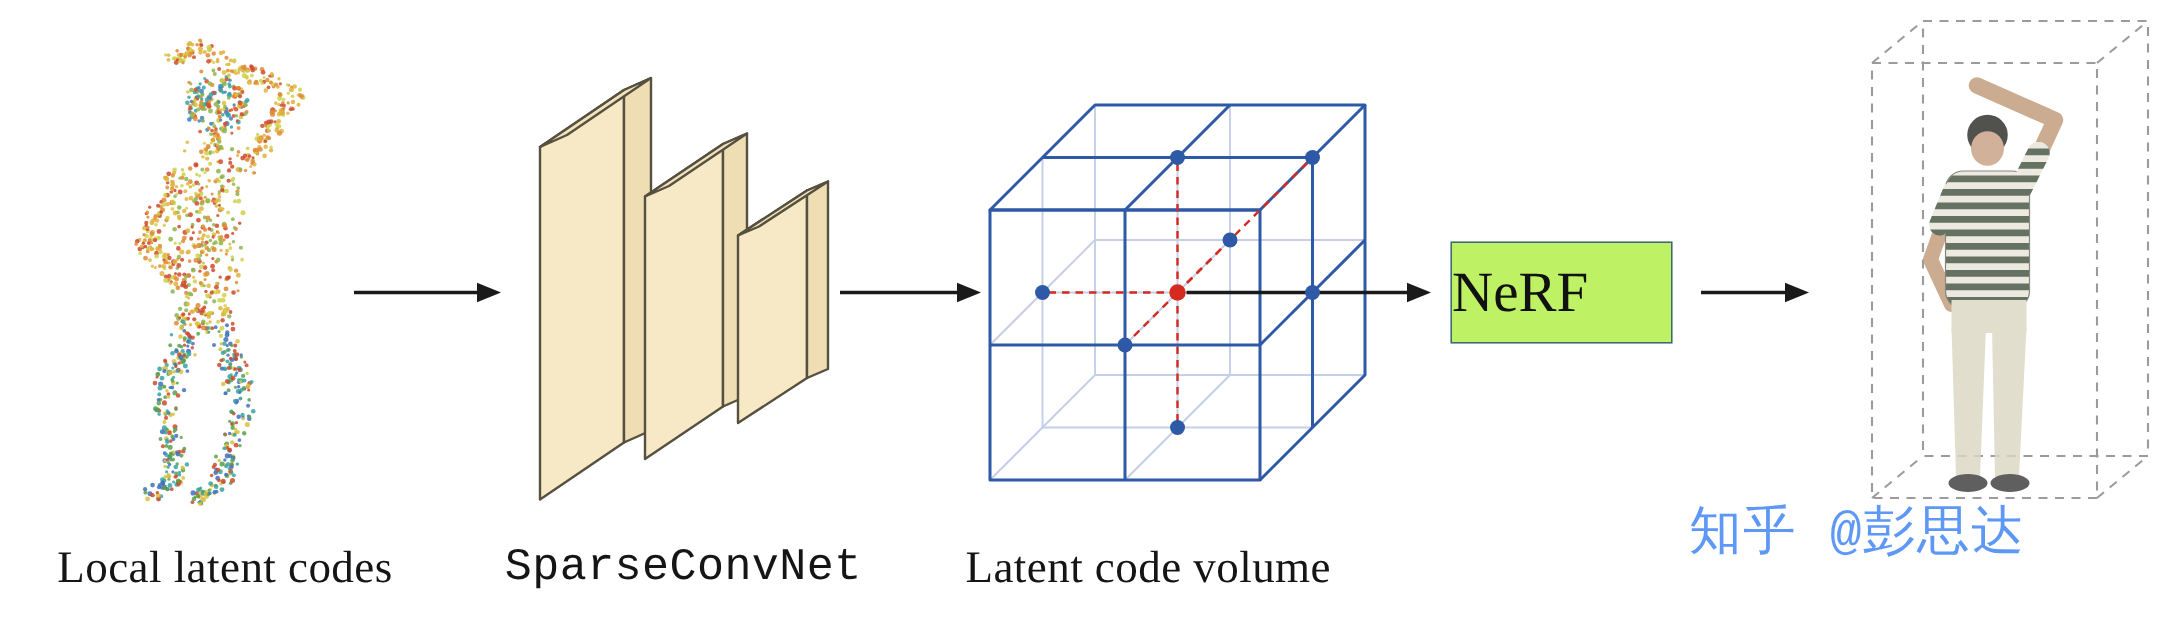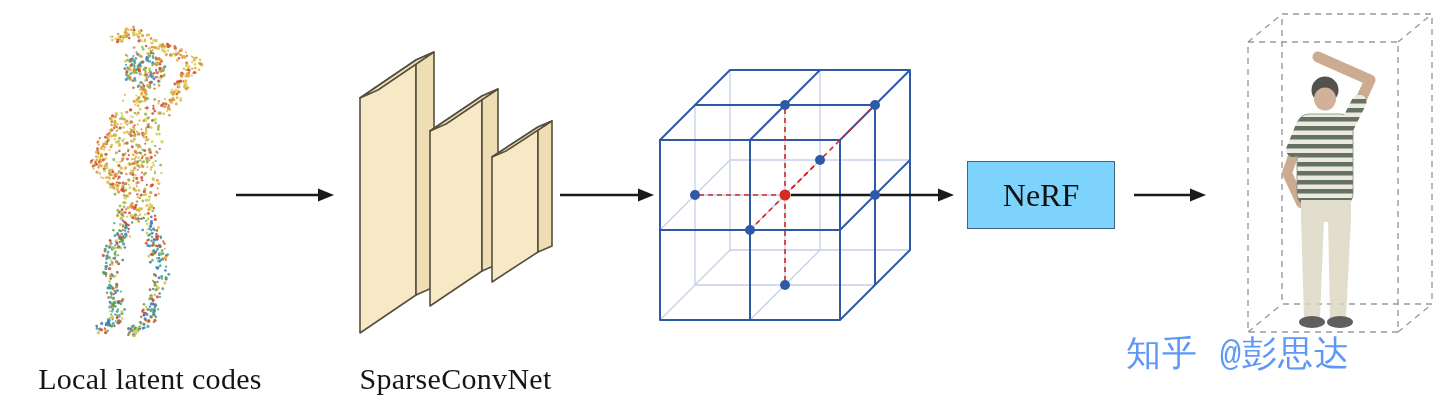--- a/index.html
+++ b/index.html
@@ -6,28 +6,28 @@
   html,body { width:1440px; height:412px; background:#ffffff; overflow:hidden; }
   body { font-family:"Liberation Serif", serif; }
   .canvas { position:relative; width:1440px; height:412px; background:#fff; }
   .scene-svg { position:absolute; left:0; top:0; width:1440px; height:412px; }
   .stage-label {
     position:absolute; top:362px; font-size:30px; color:#151515;
     text-align:center; letter-spacing:.3px; white-space:nowrap;
     font-family:"Liberation Serif", serif;
   }
   .label-1 { left:0px;    width:300px; }
-  .label-2 { left:333px;  width:245px; }
+  .label-2 { left:333px;  width:245px;font-family:Liberation Mono, monospace; }
   .label-3 { left:598px;  width:335px; }
   .label-4 { left:1160px; width:280px; }
   .nerf-box {
     position:absolute; left:967px; top:161px; width:148px; height:68px;
-    background:#7dd3fc; border:1.5px solid #3f6487;
-    display:flex; align-items:center; justify-content:center;
-    font-size:32px; color:#111; font-family:"Liberation Serif", serif;
+    background:#bef264; border:1.5px solid #3f6487;
+    display:flex; align-items:center; 
+    font-size:38px; color:#111; font-family:"Liberation Serif", serif;
   }
   .watermark {
     position:absolute; left:1126px; top:330px; font-size:35px;
     font-family:Liberation Mono, monospace; color:#3b82f6; opacity:.82;
     white-space:nowrap; z-index:5; letter-spacing:1px;
   }
 </style>
 </head>
 <body>
 
@@ -1475,15 +1475,16 @@
       <line x1="1398" y1="332" x2="1432" y2="304"></line>
     </g>
   </svg>
 
   <div class="nerf-box">
     <span>NeRF</span>
   </div>
 
   <div class="stage-label label-1">Local latent codes</div>
   <div class="stage-label label-2">SparseConvNet</div>
+  <div class="stage-label label-3">Latent code volume</div>
 
   <div class="watermark">知乎 @彭思达</div>
 </div>
 
 </body></html>

